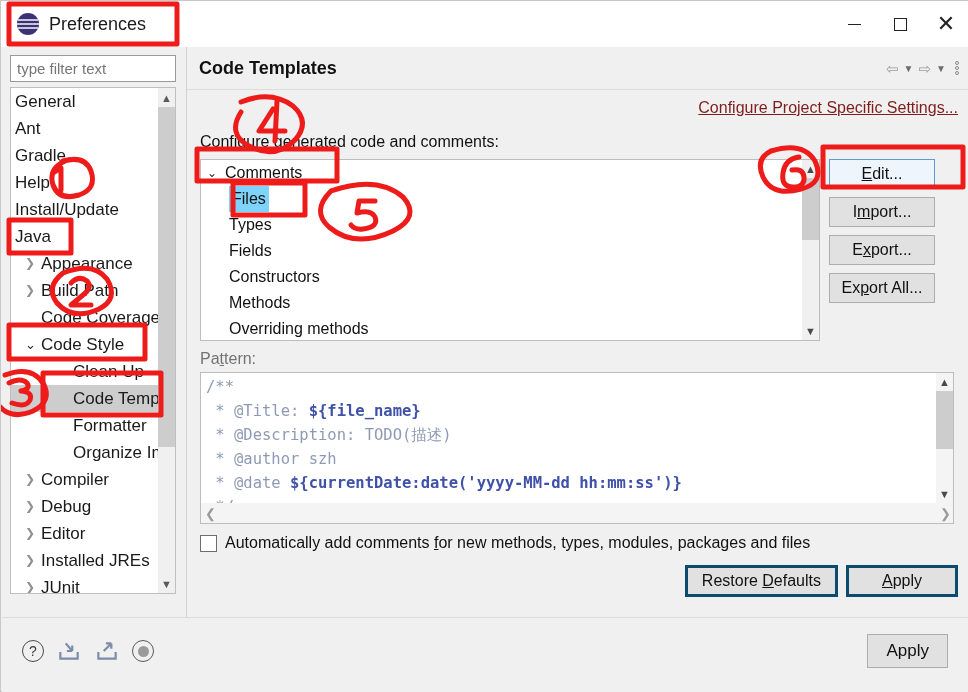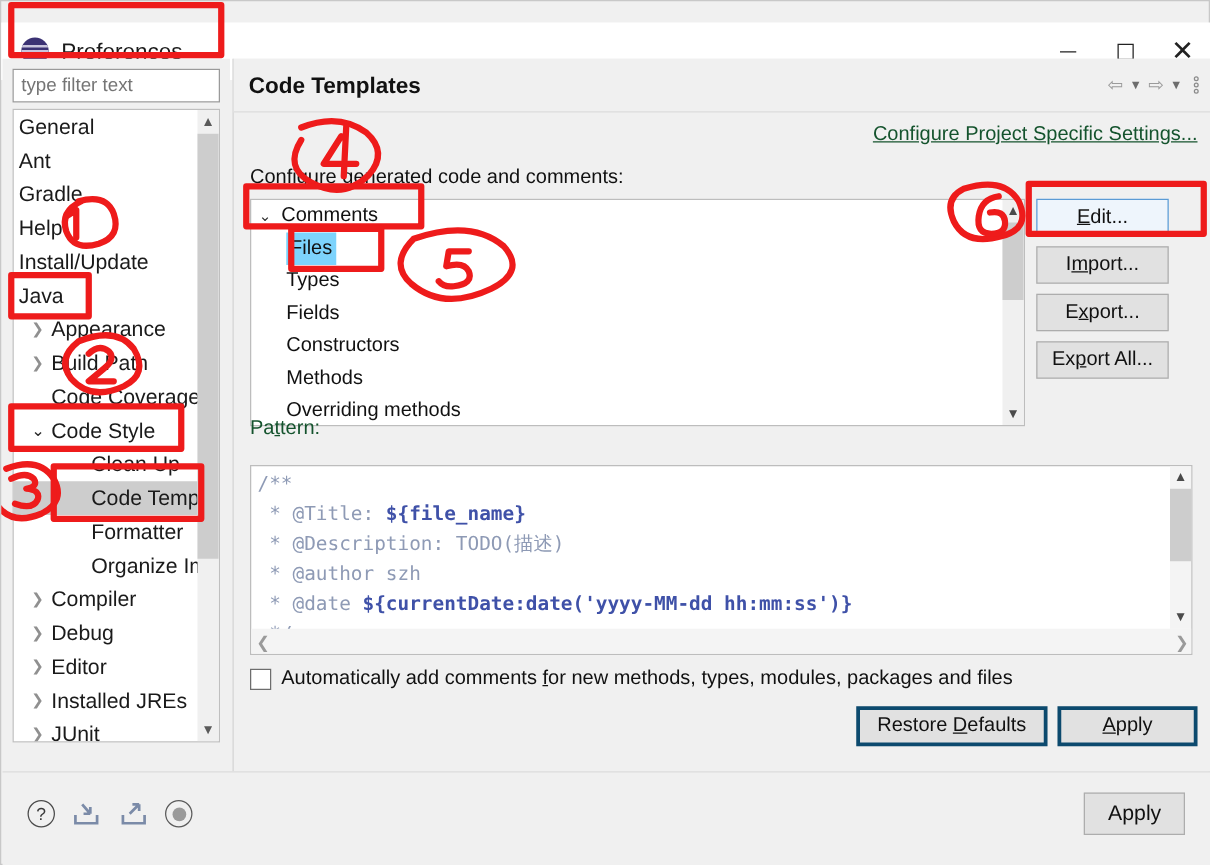--- a/index.html
+++ b/index.html
@@ -12,21 +12,21 @@
   }
   #root {
     position: relative;
     width: 968px; height: 692px;
     background: #f0f0f0;
     border: 1px solid #c8c8c8;
   }
 
   
   .titlebar {
-    position: absolute; left: 0; top: 17px;
+    position: absolute; left: 0; top: 0;
     width: 968px; height: 46px;
     background: #ffffff;
     display: flex; align-items: center;
   }
   .eclipse-logo {
     margin-left: 16px; width: 22px; height: 22px;
     border-radius: 50%;
     background: #3b3274;
     position: relative; overflow: hidden;
     flex: 0 0 auto;
@@ -167,21 +167,21 @@
   .dots3 {
     display: flex; flex-direction: column; gap: 1px; margin-left: 4px;
   }
   .dots3 i {
     width: 4px; height: 4px; border: 1px solid #8a8a8a;
     border-radius: 50%; display: block;
   }
 
   .cfg-link {
     position: absolute; right: 10px; top: 52px;
-    font-size: 16px; color: #14532d;
+    font-size: 16px; color: #7f1d1d;
     text-decoration: underline;
     cursor: pointer;
   }
   .cfg-label {
     position: absolute; left: 13px; top: 86px;
     font-size: 16px; color: #111;
   }
   .cfg-label u { text-decoration: underline; }
 
   .tmpl-tree {
@@ -232,22 +232,22 @@
     font-family: "Liberation Sans", sans-serif;
     cursor: pointer;
   }
   .sbtn.focused {
     background: #eef5fc;
     border: 1px solid #5b9bd5;
   }
   .sbtn u { text-decoration: underline; }
 
   .pattern-label {
-    position: absolute; left: 13px; top: 287px;
-    font-size: 16px; color: #14532d; text-align: center;
+    position: absolute; left: 13px; top: 303px;
+    font-size: 16px; color: #737373; text-align: center;
   }
   .pattern-label u { text-decoration: underline; }
 
   .pattern-box {
     position: absolute; left: 13px; top: 325px;
     width: 754px; height: 152px;
     background: #ffffff;
     border: 1px solid #bdbdbd;
     overflow: hidden;
   }

